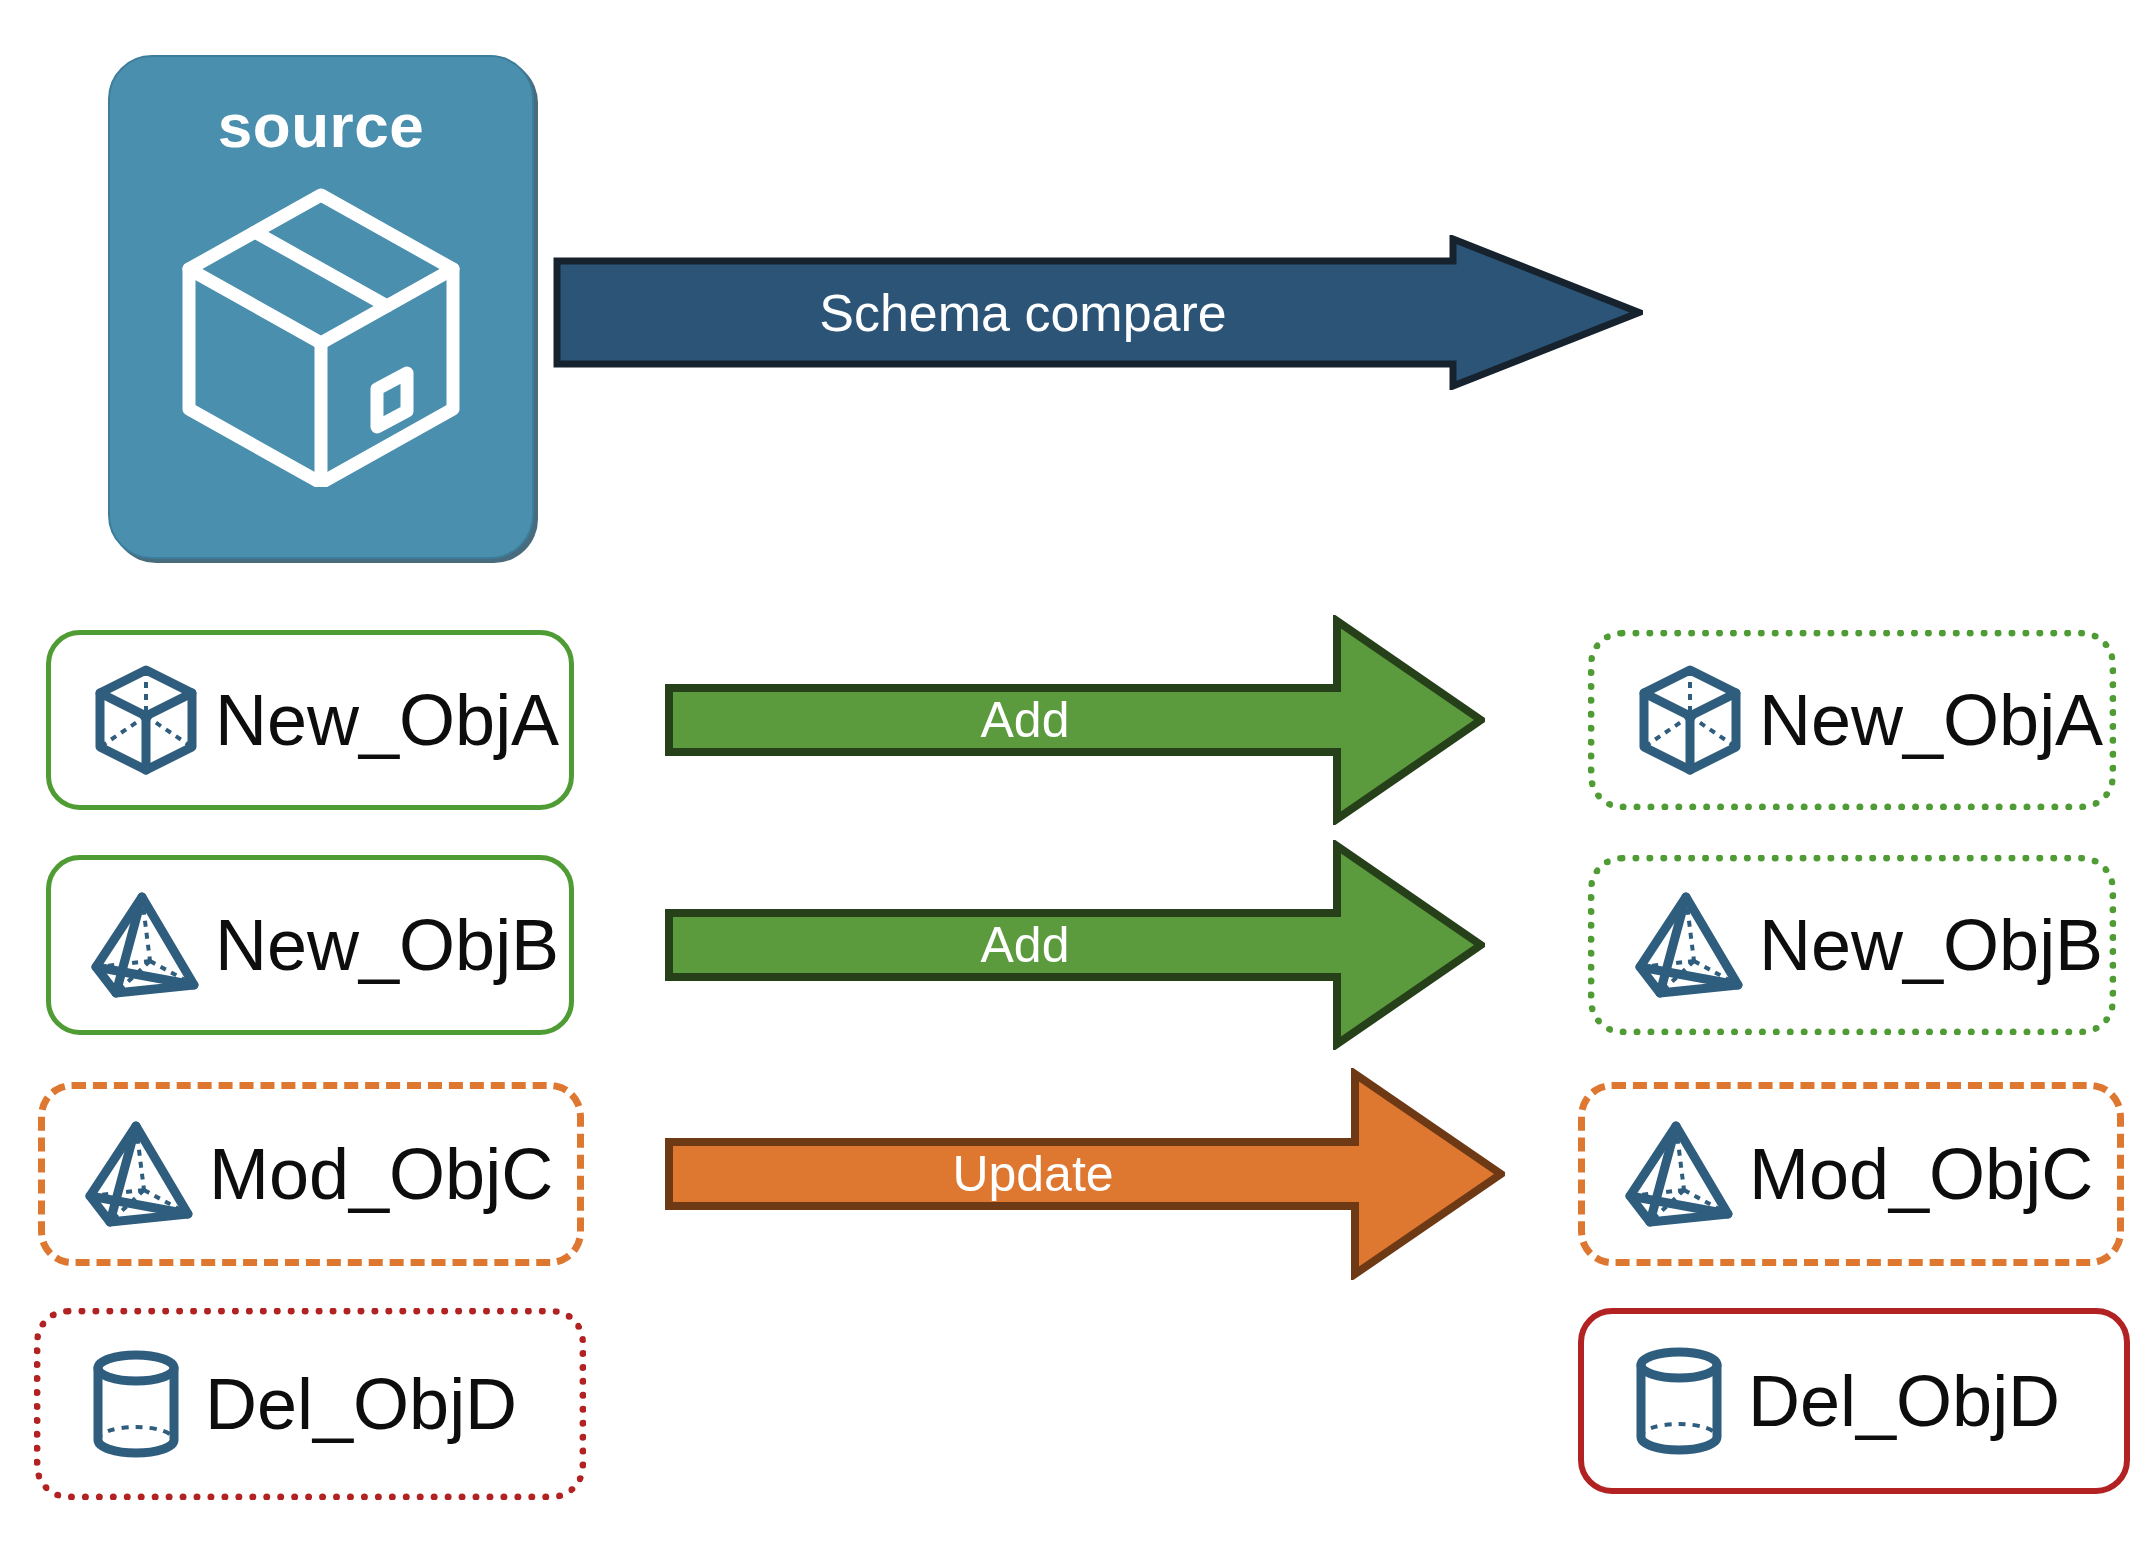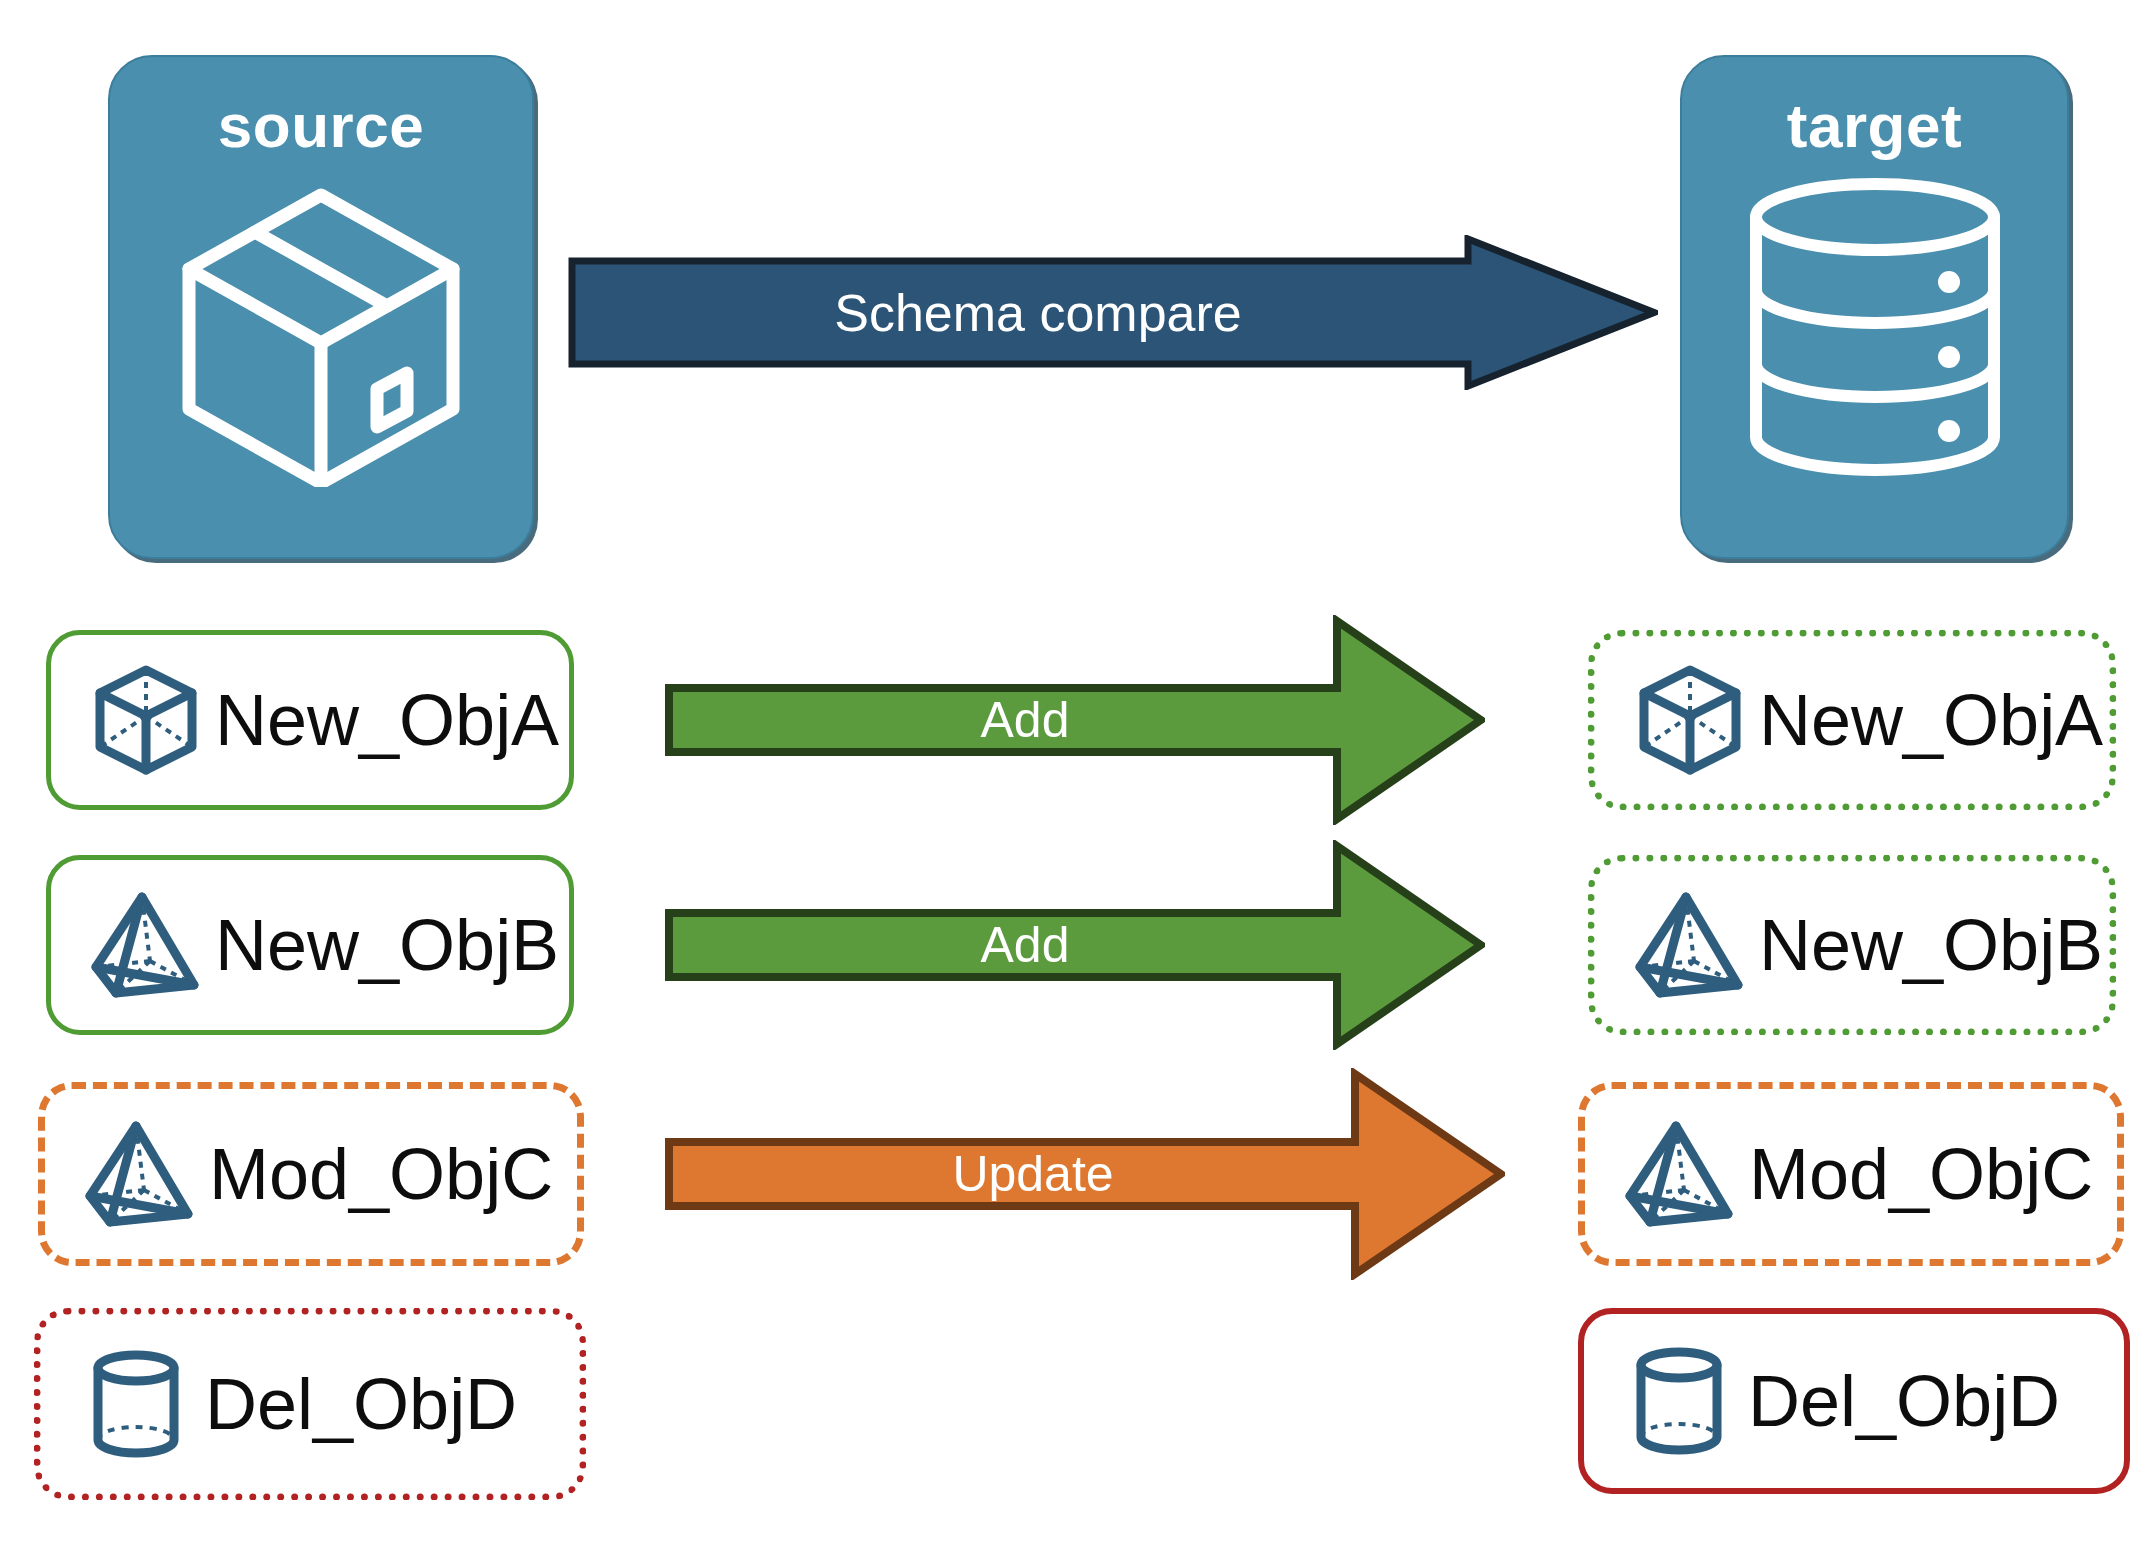--- a/index.html
+++ b/index.html
@@ -21,21 +21,21 @@
     line-height:1;
   }
   .endpoint .ep-icon{
     position:absolute;left:0;right:0;top:120px;display:flex;
     justify-content:center;align-items:center;
   }
   #src-card{left:108px;top:55px;width:390px;height:500px;padding-left:32px;}
   #tgt-card{left:1680px;top:55px;width:385px;height:500px;}
 
   
-  .big-arrow{position:absolute;left:568px;top:235px;width:1090px;height:155px;}
+  .big-arrow{position:absolute;left:553px;top:235px;width:1090px;height:155px;}
 
   
   .obj-card{
     position:absolute;border-radius:34px;background:#ffffff;
     display:flex;align-items:center;box-sizing:border-box;
   }
   .obj-card .oc-icon{width:118px;flex:0 0 118px;display:flex;
     justify-content:center;align-items:center;margin-left:36px;}
   .obj-card .oc-label{
     font-size:72px;color:#0d0d0d;white-space:nowrap;margin-left:10px;
@@ -72,36 +72,20 @@
     </div>
   </div>
 
   <div class="big-arrow">
     <svg width="1090" height="155" viewBox="0 0 1090 155">
       <polygon points="4,26 900,26 900,4 1086,77.5 900,151 900,129 4,129" fill="#2C5476" stroke="#16232E" stroke-width="7" stroke-linejoin="miter"></polygon>
       <text x="470" y="77.5" text-anchor="middle" dominant-baseline="central" font-family="Liberation Sans, sans-serif" font-size="52" fill="#FFFFFF">Schema compare</text>
     </svg>
   </div>
 
-  <div class="endpoint" id="tgt-card">
-    <div class="ep-title">target</div>
-    <div class="ep-icon">
-      <svg width="270" height="300" viewBox="0 0 270 300">
-        <g fill="none" stroke="#FFFFFF" stroke-width="12" stroke-linejoin="round" stroke-linecap="round">
-          <ellipse cx="135" cy="40" rx="119" ry="33"></ellipse>
-          <path d="M16 40 L16 260 A119 33 0 0 0 254 260 L254 40"></path>
-          <path d="M16 113 A119 33 0 0 0 254 113"></path>
-          <path d="M16 187 A119 33 0 0 0 254 187"></path>
-        </g>
-        <circle cx="209" cy="105" r="11" fill="#FFFFFF"></circle>
-        <circle cx="209" cy="180" r="11" fill="#FFFFFF"></circle>
-        <circle cx="209" cy="254" r="11" fill="#FFFFFF"></circle>
-      </svg>
-    </div>
-  </div>
 
   <div class="obj-card bd-solid-green" style="left:46px;top:630px;width:528px;height:180px;">
     <span class="oc-icon">
       <svg width="108" height="112" viewBox="0 0 108 112">
         <g fill="none" stroke="#2F5D7E" stroke-width="9" stroke-linejoin="round" stroke-linecap="round">
           <path d="M54 6 L100 29 L100 83 L54 106 L8 83 L8 29 Z"></path>
           <path d="M8 29 L54 52 L100 29"></path>
             <path d="M54 52 L54 106"></path>
         </g>
         <g fill="none" stroke="#2F5D7E" stroke-width="4" stroke-dasharray="6 6">

